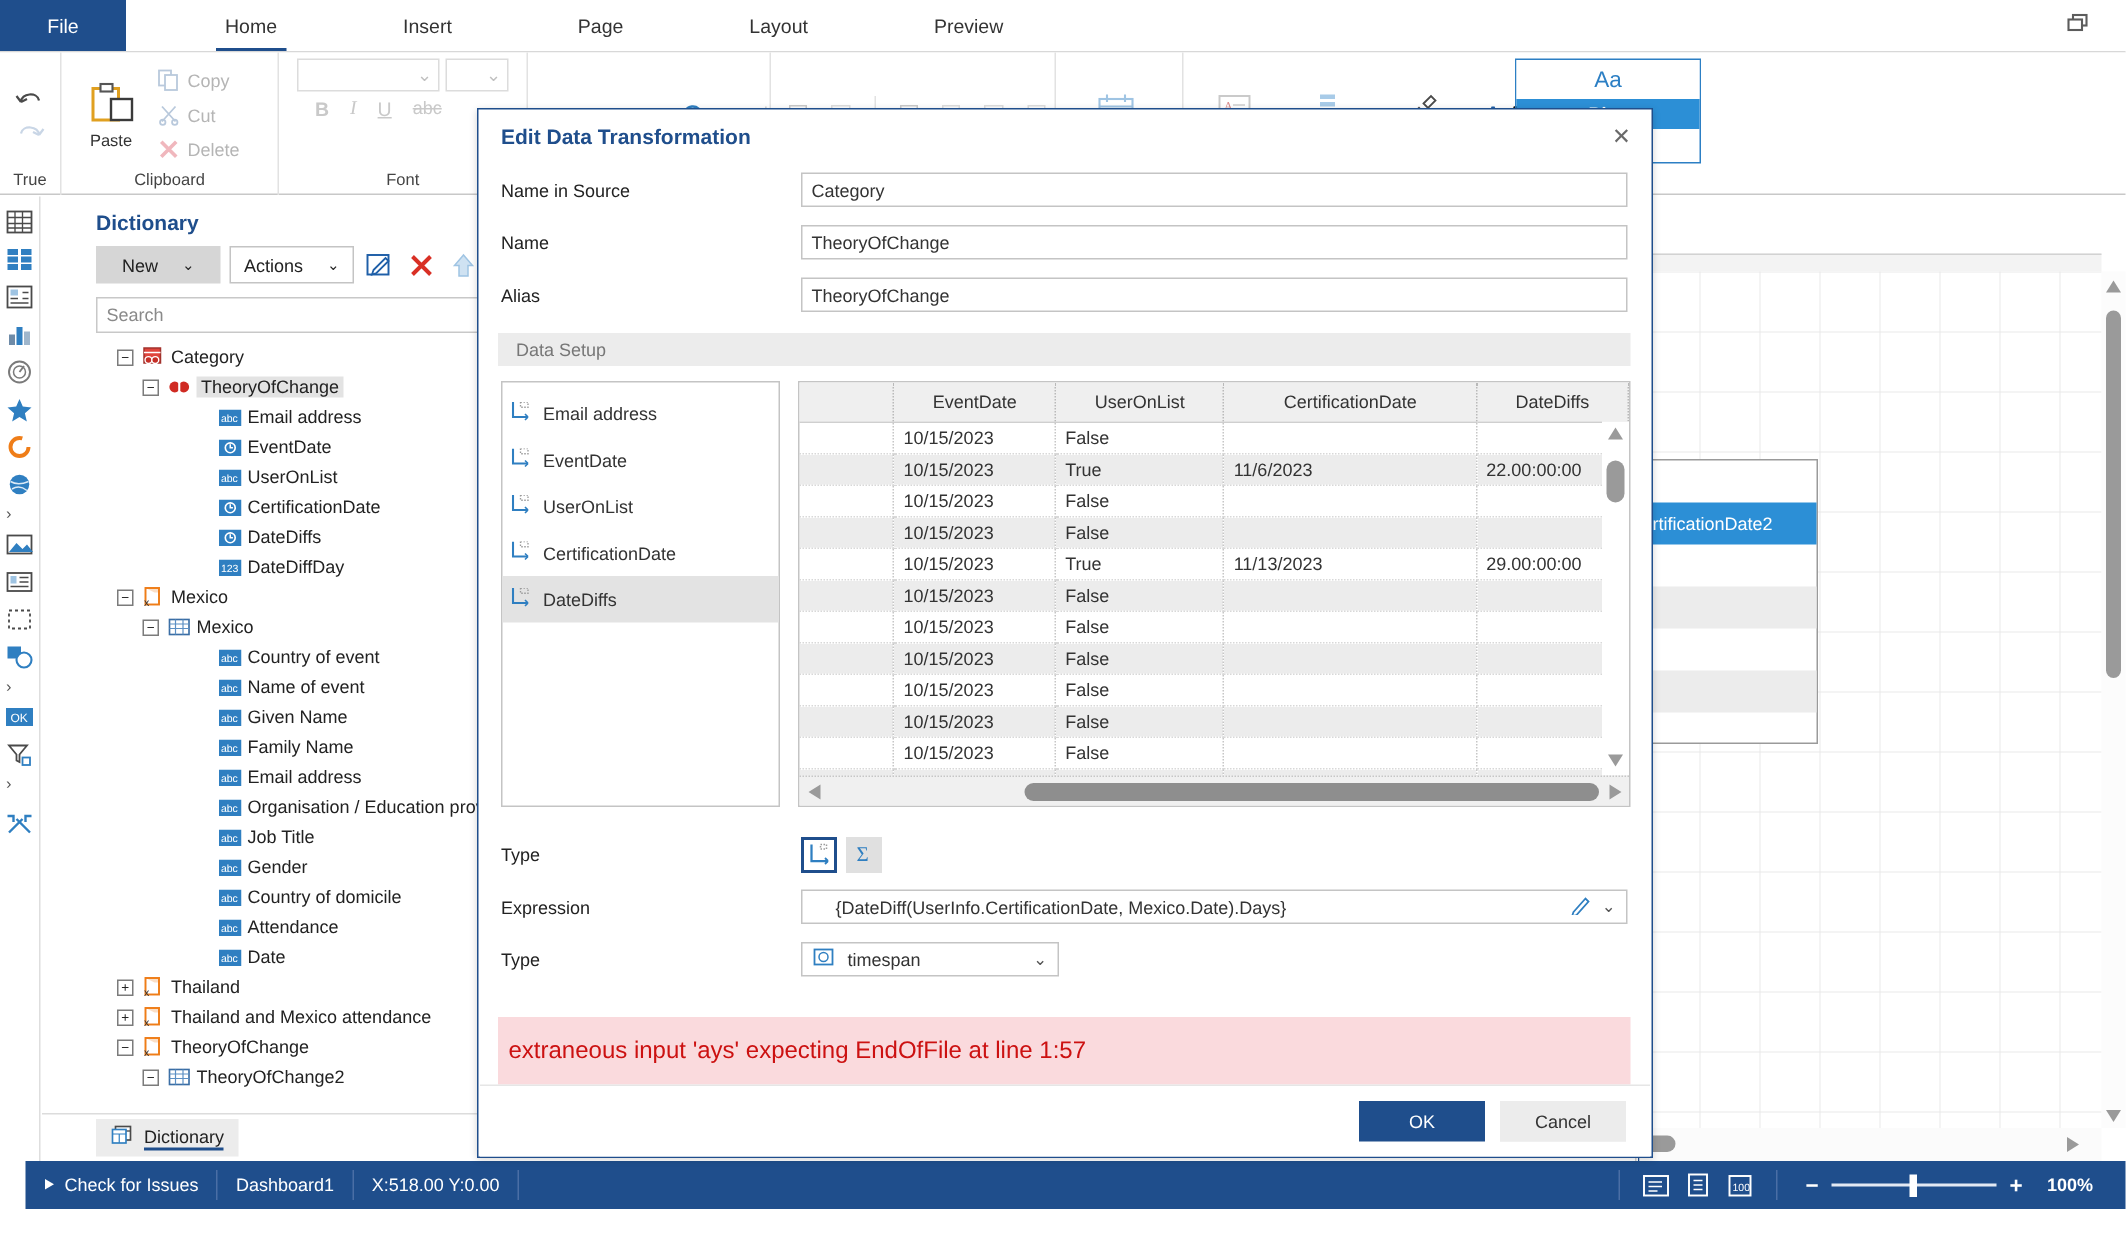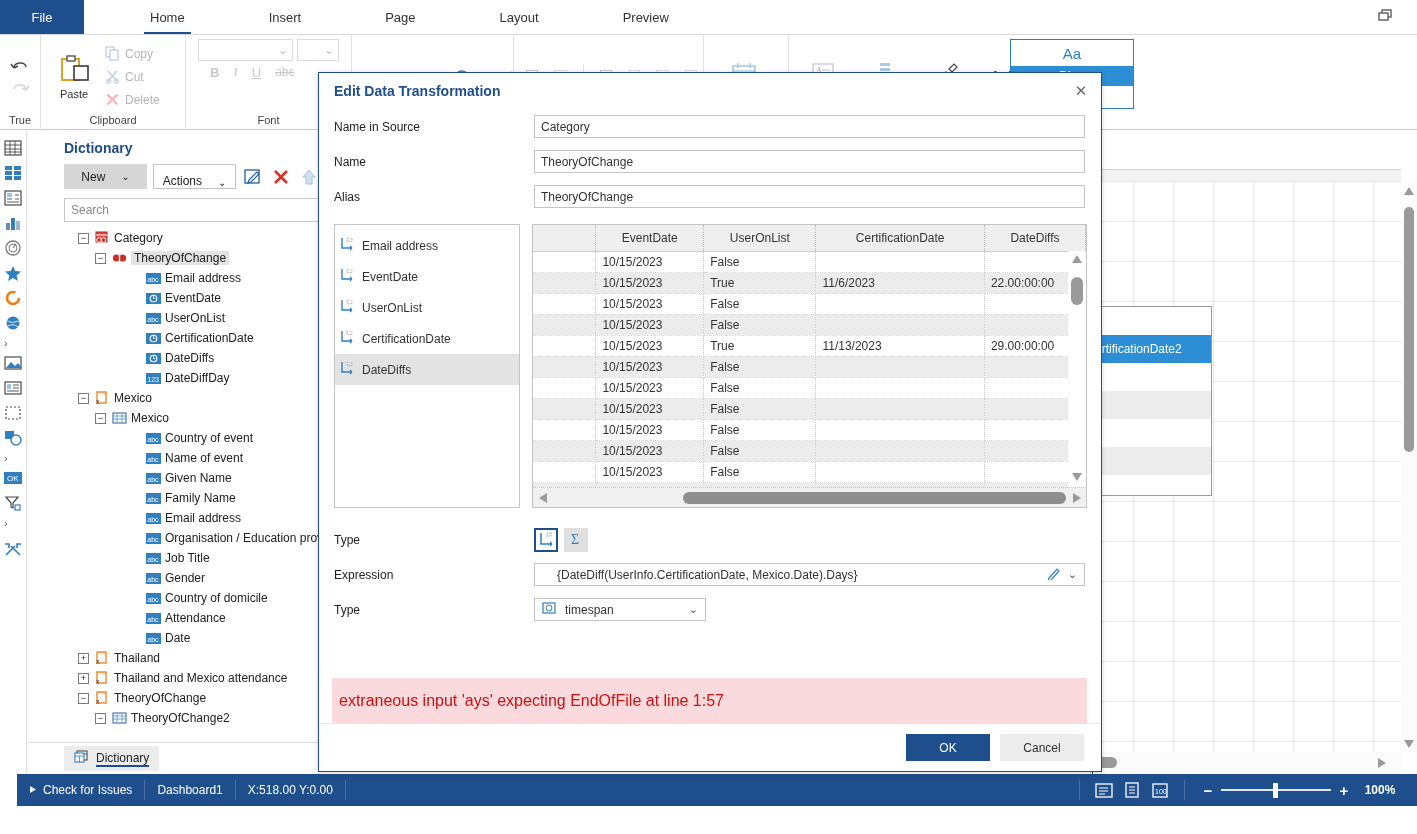--- a/index.html
+++ b/index.html
@@ -80,21 +80,21 @@
   }
   .dict-title { font-size:14px; color:#1f4e8c; font-weight:bold; padding:9px 0 0 36px; }
   .dict-toolbar { display:flex; align-items:center; gap:6px; padding:8px 0 0 36px; }
   .btn-gray {
     background:#d6d6d6; border:none; height:25px; min-width:83px;
     display:flex; align-items:center; justify-content:center; gap:16px;
     font-size:12px; color:#222; padding:0 8px;
   }
   .btn-outline {
     background:#fff; border:1px solid #c4c4c4; height:25px; min-width:83px;
-    display:flex; align-items:flex-end; justify-content:center; gap:16px;
+    display:flex; align-items:center; justify-content:center; gap:16px;
     font-size:12px; color:#222; padding:0 8px;
   }
   .tb-ico { width:22px; height:22px; display:flex; align-items:center; justify-content:center; }
   .search-box {
     margin:9px 0 0 36px; width:1000px; height:24px; border:1px solid #c8c8c8;
     background:#fff; display:flex; align-items:center; padding-left:6px;
     color:#8a8a8a; font-size:12px;
   }
   .tree { margin-top:6px; padding-left:50px; }
   .tnode { display:flex; align-items:center; height:20px; font-size:12px; color:#222; }
@@ -912,20 +912,21 @@
     </div>
     <div class="frow">
       <span class="flabel">Name</span>
       <span class="ftext">TheoryOfChange</span>
     </div>
     <div class="frow">
       <span class="flabel">Alias</span>
       <span class="ftext">TheoryOfChange</span>
     </div>
 
+    <div class="sect-bar">Data Setup</div>
 
     <div class="mid">
       <div class="fieldlist" id="fieldlist">
           <div class="fli">
             <span><svg width="13" height="13" viewBox="0 0 13 13">
                 <path d="M1 0 v10 h10" stroke="#2f7fc1" stroke-width="1.4" fill="none"></path>
                 <path d="M11 10 l-2 -2 M11 10 l-2 2" stroke="#2f7fc1" stroke-width="1.1" fill="none"></path>
                 <rect x="6" y="0" width="5" height="3.5" fill="none" stroke="#9a9a9a" stroke-width=".9" stroke-dasharray="1 1"></rect>
               </svg></span>
             <span>Email address</span>

